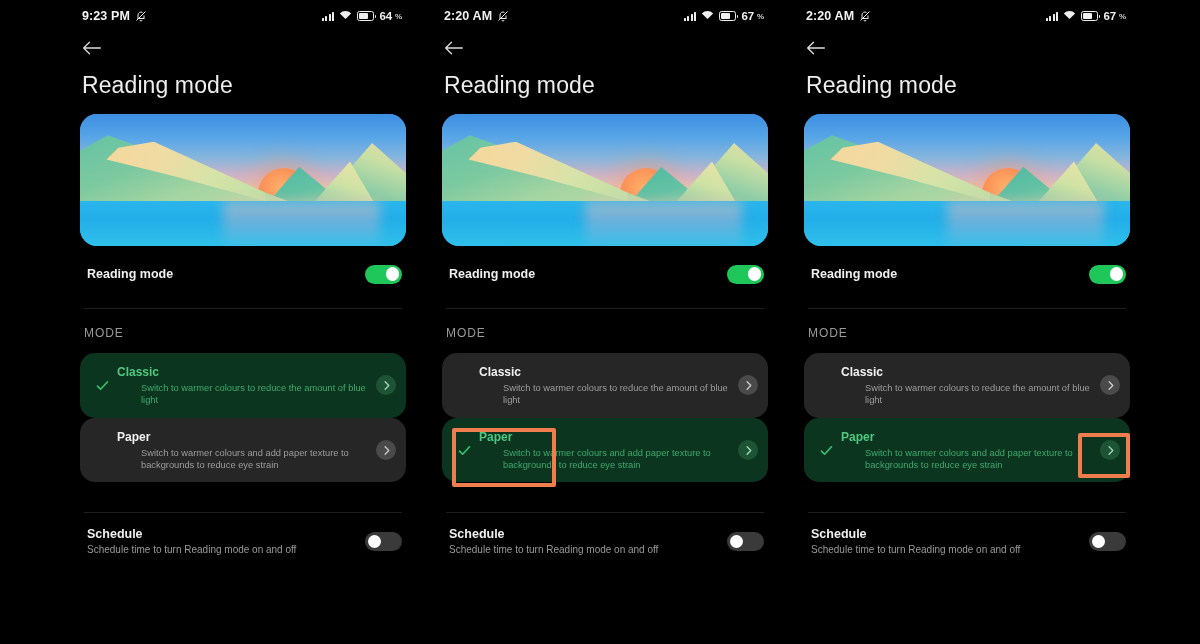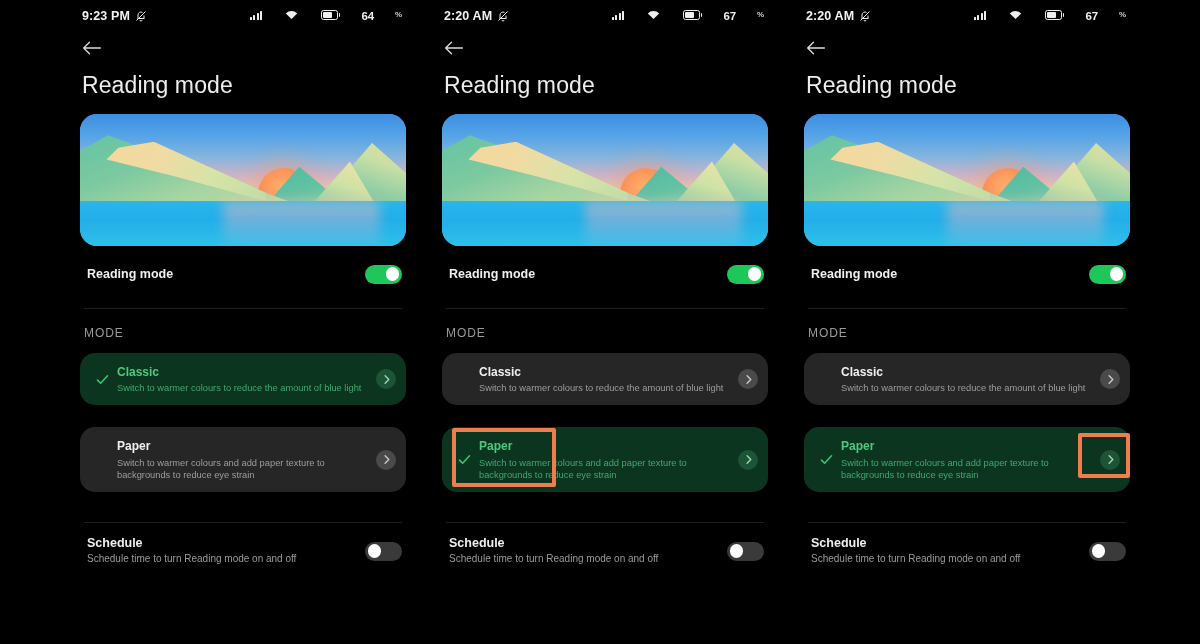--- a/index.html
+++ b/index.html
@@ -35,21 +35,21 @@
     align-items: center;
     justify-content: space-between;
     padding: 2px 22px 0 20px;
   }
   .sb-left {
     display: flex; align-items: center; gap: 5px;
     font-size: 12.5px; font-weight: bold; color: #f2f2f2;
     letter-spacing: .1px;
   }
   .sb-right {
-    display: flex; align-items: flex-start; gap: 23px;
+    display: flex; align-items: center; gap: 5px;
     font-size: 11.5px; font-weight: bold; color: #f0f0f0;
   }
   .icon-mute { width: 12px; height: 12px; }
   .icon-signal { display: flex; align-items: flex-end; gap: 1.5px; height: 10px; }
   .icon-signal i {
     display: block; width: 2px; background: #eee; border-radius: .5px;
   }
   .icon-signal i:nth-child(1) { height: 3px; }
   .icon-signal i:nth-child(2) { height: 5px; }
   .icon-signal i:nth-child(3) { height: 7px; }
@@ -156,40 +156,40 @@
   .toggle.off .knob { left: 2.6px; }
 
   .divider { height: 1px; background: #1e1e1e; margin: 6px 22px 0 22px; }
 
   .section-label {
     font-size: 12px; color: #9a9a9a; letter-spacing: .9px;
     padding: 17px 0 9px 22px;
   }
 
   
-  .cards { padding: 4px 18px; display: flex; flex-direction: column; gap: 22px; }
+  .cards { padding: 4px 18px; display: flex; flex-direction: column; gap: 0; }
   .card {
     position: relative;
     display: flex; align-items: center;
     border-radius: 15px;
     padding: 11px 10px 11px 14px;
     min-height: 50px;
   }
   .card.unselected { background: #262626; }
   .card.selected   { background: #0c3520; }
   .check {
     width: 16px; flex: none; margin-right: 7px;
     display: flex; align-items: center; justify-content: center;
   }
   .check svg { display: block; }
   .card-body { flex: 1; min-width: 0; }
   .card-title { font-size: 12px; font-weight: bold; line-height: 1.35; }
   .card.unselected .card-title { color: #f0f0f0; }
   .card.selected   .card-title { color: #4ec97f; }
-  .card-desc { font-size: 9.3px; line-height: 1.32; margin-top: 2px; }
+  .card-desc { font-size: 9.3px; line-height: 1.32; margin-top: 2px; margin-left: 24px; }
   .card.unselected .card-desc { color: #9d9d9d; }
   .card.selected   .card-desc { color: #3fa96c; }
   .chev {
     width: 20px; height: 20px; border-radius: 50%; flex: none; margin-left: 8px;
     display: flex; align-items: center; justify-content: center;
   }
   .card.unselected .chev { background: #4a4a4a; }
   .card.selected   .chev { background: #1d5436; }
   .chev svg { display: block; }
 

